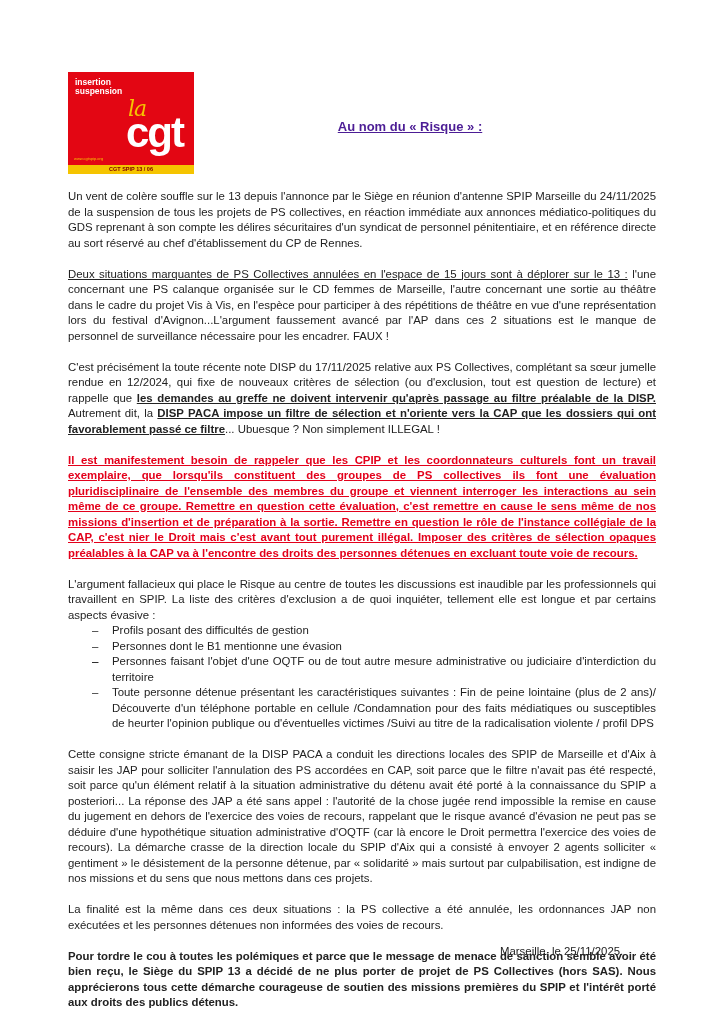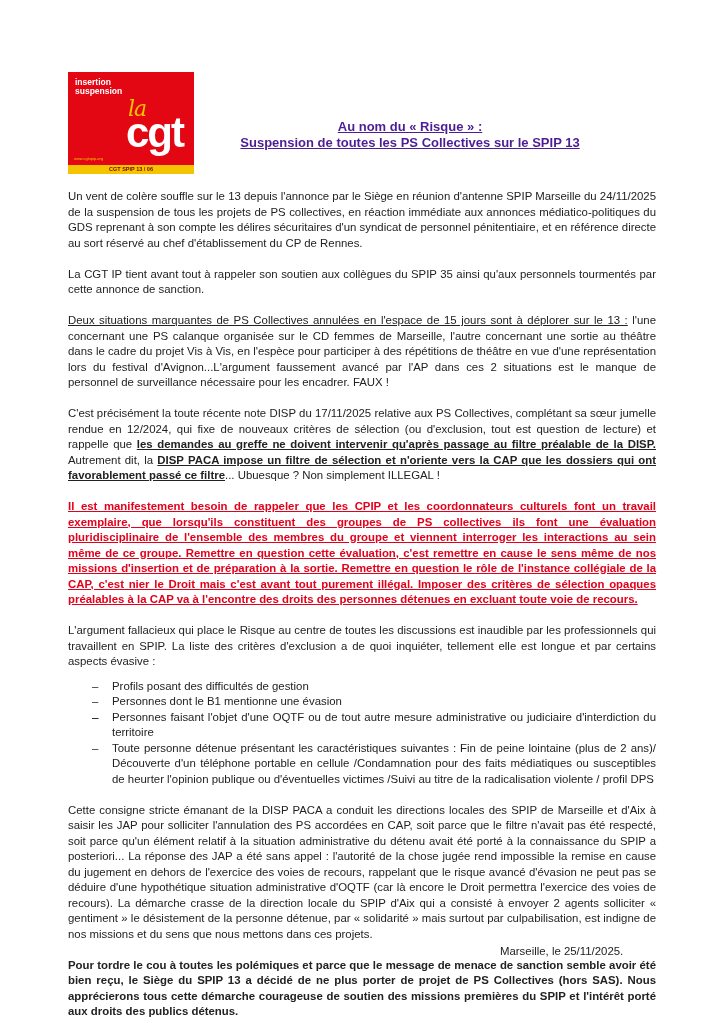--- a/index.html
+++ b/index.html
@@ -41,35 +41,34 @@
       <span>suspension</span>
     </div>
     <div class="la">la</div>
     <div class="cgt">cgt</div>
     <div class="url">www.cgtspip.org</div>
     <div class="band">CGT SPIP 13 / 06</div>
   </div>
 
   <div class="title">
     <div class="u">Au nom du « Risque » :</div>
-    <div class="u">Suspension de toutes les PS Collectives sur le SPIP 13</div>
   </div>
 
   <div class="body">
     <p>Un vent de colère souffle sur le 13 depuis l'annonce par le Siège en réunion d'antenne SPIP Marseille du 24/11/2025 de la suspension de tous les projets de PS collectives, en réaction immédiate aux annonces médiatico-politiques du GDS reprenant à son compte les délires sécuritaires d'un syndicat de personnel pénitentiaire, et en référence directe au sort réservé au chef d'établissement du CP de Rennes.</p>
-    <p>La CGT IP tient avant tout à rappeler son soutien aux collègues du SPIP 35 ainsi qu'aux personnels tourmentés par cette annonce de sanction.</p>
     <p><span class="u">Deux situations marquantes de PS Collectives annulées en l'espace de 15 jours sont à déplorer sur le 13 :</span><span> l'une concernant une PS calanque organisée sur le CD femmes de Marseille, l'autre concernant une sortie au théâtre dans le cadre du projet Vis à Vis, en l'espèce pour participer à des répétitions de théâtre en vue d'une représentation lors du festival d'Avignon...L'argument faussement avancé par l'AP dans  ces 2 situations est le manque de personnel de surveillance nécessaire pour les encadrer. FAUX !</span></p>
     <p><span>C'est précisément la toute récente note DISP du 17/11/2025 relative aux PS Collectives, complétant sa sœur jumelle rendue en 12/2024, qui fixe de nouveaux critères de sélection (ou d'exclusion, tout est question de lecture) et rappelle que </span><span class="b u">les demandes au greffe ne doivent intervenir qu'après passage au filtre préalable de la DISP.</span><span> Autrement dit, la </span><span class="b u">DISP PACA impose un filtre de sélection et n'oriente vers la CAP que les dossiers qui ont favorablement passé ce filtre</span><span>... Ubuesque ? Non simplement ILLEGAL !</span></p>
     <p class="red">Il est manifestement besoin de rappeler que les CPIP et les coordonnateurs culturels font un travail exemplaire, que lorsqu'ils constituent des groupes de PS collectives ils font une évaluation pluridisciplinaire de l'ensemble des membres du groupe et viennent interroger les interactions au sein même de ce groupe. Remettre en question cette évaluation, c'est remettre en cause le sens même de nos missions d'insertion et de préparation à la sortie. Remettre en question le rôle de l'instance collégiale de la CAP, c'est nier le Droit mais c'est avant tout purement illégal. Imposer des critères de sélection opaques préalables à la CAP va à l'encontre des droits des personnes détenues en excluant toute voie de recours.</p>
-    <p style="margin-bottom:9px">L'argument fallacieux qui place le Risque au centre de toutes les discussions est inaudible par les professionnels qui travaillent en SPIP. La liste des critères d'exclusion a de quoi inquiéter, tellement elle est longue et par certains aspects évasive :</p>
+    <p style="margin-bottom:0">L'argument fallacieux qui place le Risque au centre de toutes les discussions est inaudible par les professionnels qui travaillent en SPIP. La liste des critères d'exclusion a de quoi inquiéter, tellement elle est longue et par certains aspects évasive :</p>
     <ul class="list">
       <li><span class="dash">–</span><span>Profils posant des difficultés de gestion</span></li>
       <li><span class="dash">–</span><span>Personnes dont le B1 mentionne une évasion</span></li>
       <li><span class="dash">–</span></li>
       <li><span class="dash">–</span><span>Personnes faisant l'objet d'une OQTF ou de tout autre mesure administrative ou judiciaire d'interdiction du territoire</span></li>
       <li><span class="dash">–</span><span>Toute personne détenue présentant les caractéristiques suivantes : Fin de peine lointaine (plus de 2 ans)/ Découverte d'un téléphone portable en cellule /Condamnation pour des faits médiatiques ou susceptibles de heurter l'opinion publique ou d'éventuelles victimes /Suivi au titre de la radicalisation violente / profil DPS</span></li>
     </ul>
     <p>Cette consigne stricte émanant de la DISP PACA a conduit les directions locales des SPIP de Marseille et d'Aix à saisir les JAP pour solliciter l'annulation des PS accordées en CAP, soit parce que le filtre n'avait pas été respecté, soit parce qu'un élément relatif à la situation administrative du détenu avait été porté à la connaissance du SPIP a posteriori... La réponse des JAP a été sans appel : l'autorité de la chose jugée rend impossible la remise en cause du jugement en dehors de l'exercice des voies de recours, rappelant que le risque avancé d'évasion ne peut pas se déduire d'une hypothétique situation administrative d'OQTF (car là encore le Droit permettra l'exercice des voies de recours). La démarche crasse de la direction locale du SPIP d'Aix qui a consisté à envoyer 2 agents solliciter « gentiment » le désistement de la personne détenue, par « solidarité » mais surtout par culpabilisation, est indigne de nos missions et du sens que  nous mettons dans ces projets.</p>
+    <p>La finalité est la même dans ces deux situations : la PS collective a été annulée, les ordonnances JAP non exécutées et les personnes détenues non informées des voies de recours.</p>
     <p class="b">Pour tordre le cou à toutes les polémiques et parce que le message de menace de sanction semble avoir été bien reçu, le Siège du SPIP 13 a décidé de ne plus porter de projet de PS Collectives (hors SAS). Nous apprécierons tous cette démarche courageuse de soutien des missions premières du SPIP et l'intérêt porté aux droits des publics détenus.</p>
   </div>
 
   <div class="sign">Marseille, le 25/11/2025.</div>
 </div>
 
 </body></html>

